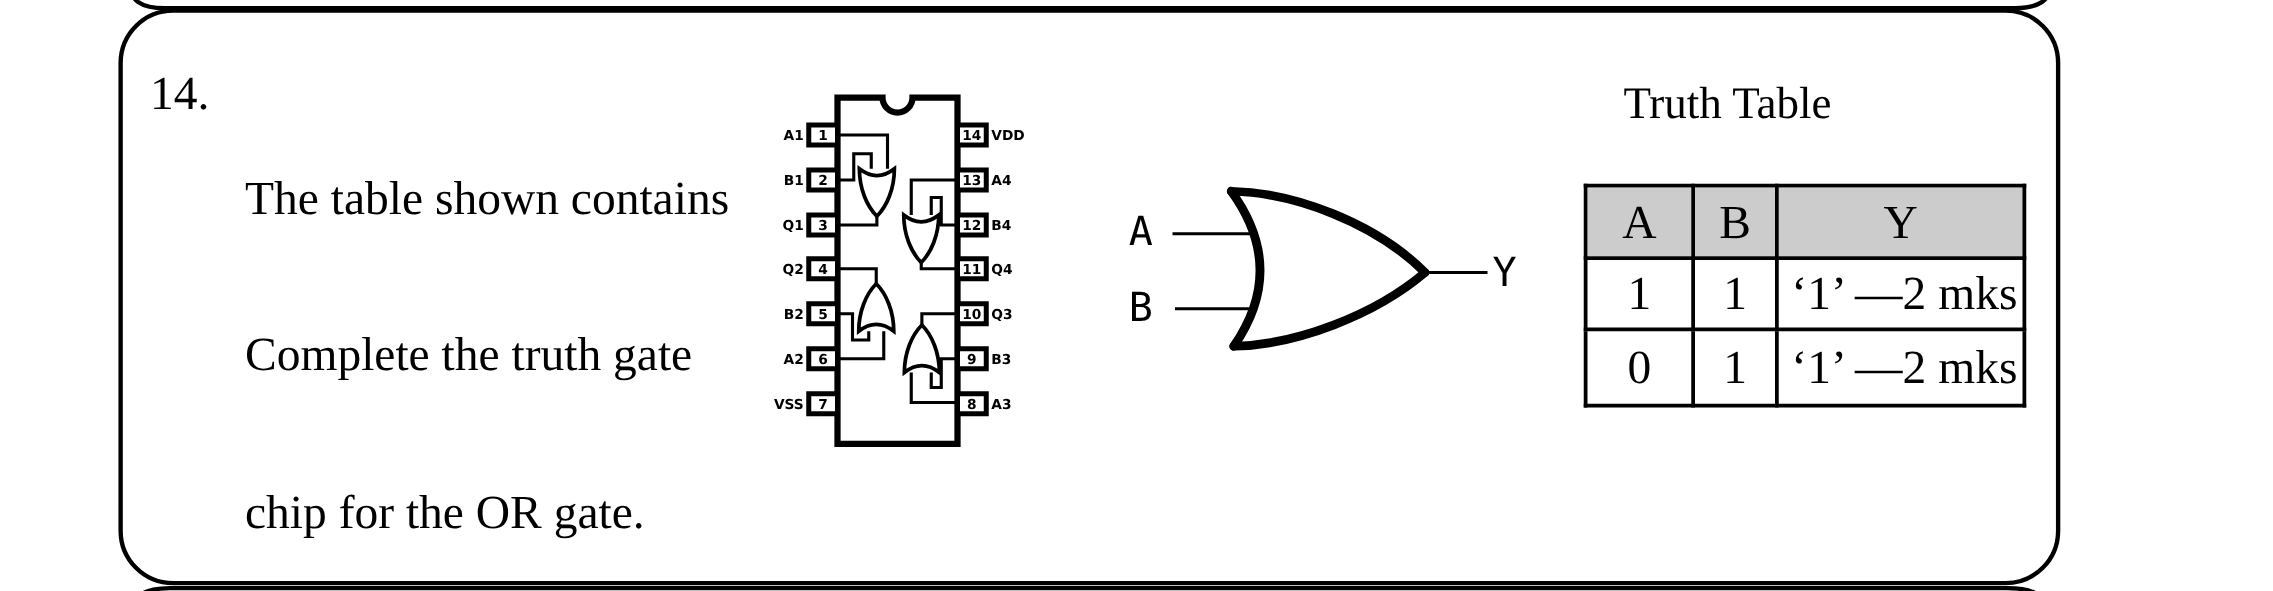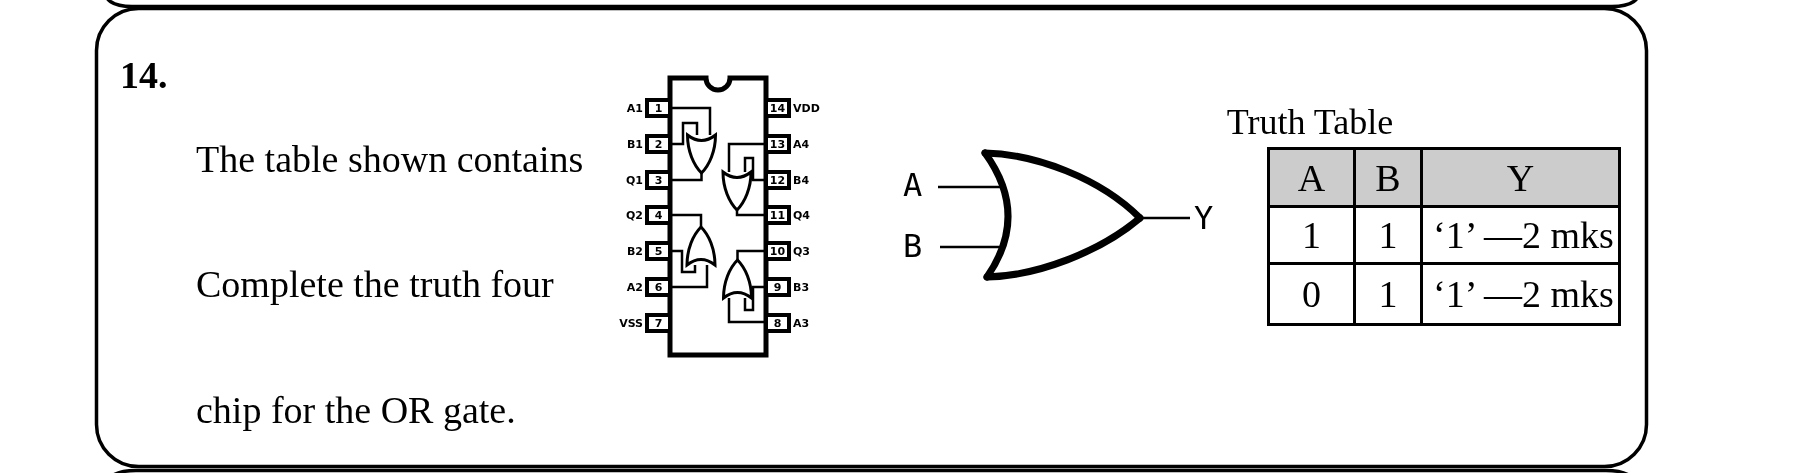--- a/index.html
+++ b/index.html
@@ -23,26 +23,26 @@
 <body>
 
 <div id="stage">
 
   <svg class="abs" style="left:0;top:0;" width="1818" height="473" viewBox="0 0 1818 473">
     <path d="M 103,-12 C 105,0 112,6.5 132,6.5 L 1612,6.5 C 1632,6.5 1639,0 1642,-12" fill="none" stroke="#000" stroke-width="3.5"></path>
     <rect x="96.5" y="8.5" width="1550" height="458" rx="42" ry="42" fill="none" stroke="#000" stroke-width="3.5"></rect>
     <path d="M 106,485 C 108,476 116,470.5 136,470.5 L 1606,470.5 C 1626,470.5 1634,476 1637,485" fill="none" stroke="#000" stroke-width="3.5"></path>
   </svg>
 
-  <div class="abs qnum" style="left:120px;top:54px;font-weight:bold;">14.</div>
+  <div class="abs qnum" style="left:120px;top:54px;">14.</div>
   <div class="abs para" style="left:196px;top:54px;">
     <div>The table shown contains</div>
   </div>
   <div class="abs para" style="left:196px;top:179px;">
-    <div>Complete the truth four</div>
+    <div>Complete the truth gate</div>
     <div>chip for the OR gate.</div>
   </div>
 
   <svg class="abs" style="left:615px;top:68px;" width="205" height="300" viewBox="0 0 205 300">
 
     <g stroke="#000" stroke-width="2.5" fill="none">
       <path d="M 55,40 H 95 V 67"></path>
       <path d="M 55,76 H 68 V 55 H 82 V 67"></path>
       <path d="M 86.5,105 V 112 H 55"></path>
       <path d="M 151,76 H 114 V 104"></path>
@@ -136,21 +136,21 @@
     <g stroke="#000" stroke-width="7" fill="none" stroke-linecap="round">
       <path d="M 85,13 C 135,14 200,38 240,78"></path>
       <path d="M 87,137 C 137,136 200,112 240,78"></path>
       <path d="M 85,13 Q 130,75 87,137"></path>
     </g>
   </svg>
   <div class="abs gate-letter" style="left:903px;top:169px;">A</div>
   <div class="abs gate-letter" style="left:903px;top:230px;">B</div>
   <div class="abs gate-letter" style="left:1194px;top:202px;">Y</div>
 
-  <div class="abs tt-title" style="left:1220px;top:61px;margin-top:40px;">Truth Table</div>
+  <div class="abs tt-title" style="left:1292px;top:61px;">Truth Table</div>
   <table class="tt abs" style="left:1267px;top:147px;">
     <colgroup>
         <col style="width:86px">
         <col style="width:67px">
         <col style="width:198px">
       </colgroup>
     <tbody>
         <tr class="hdr">
       <td style="background: rgb(204, 204, 204);">A</td>
       <td style="background: rgb(204, 204, 204);">B</td>

